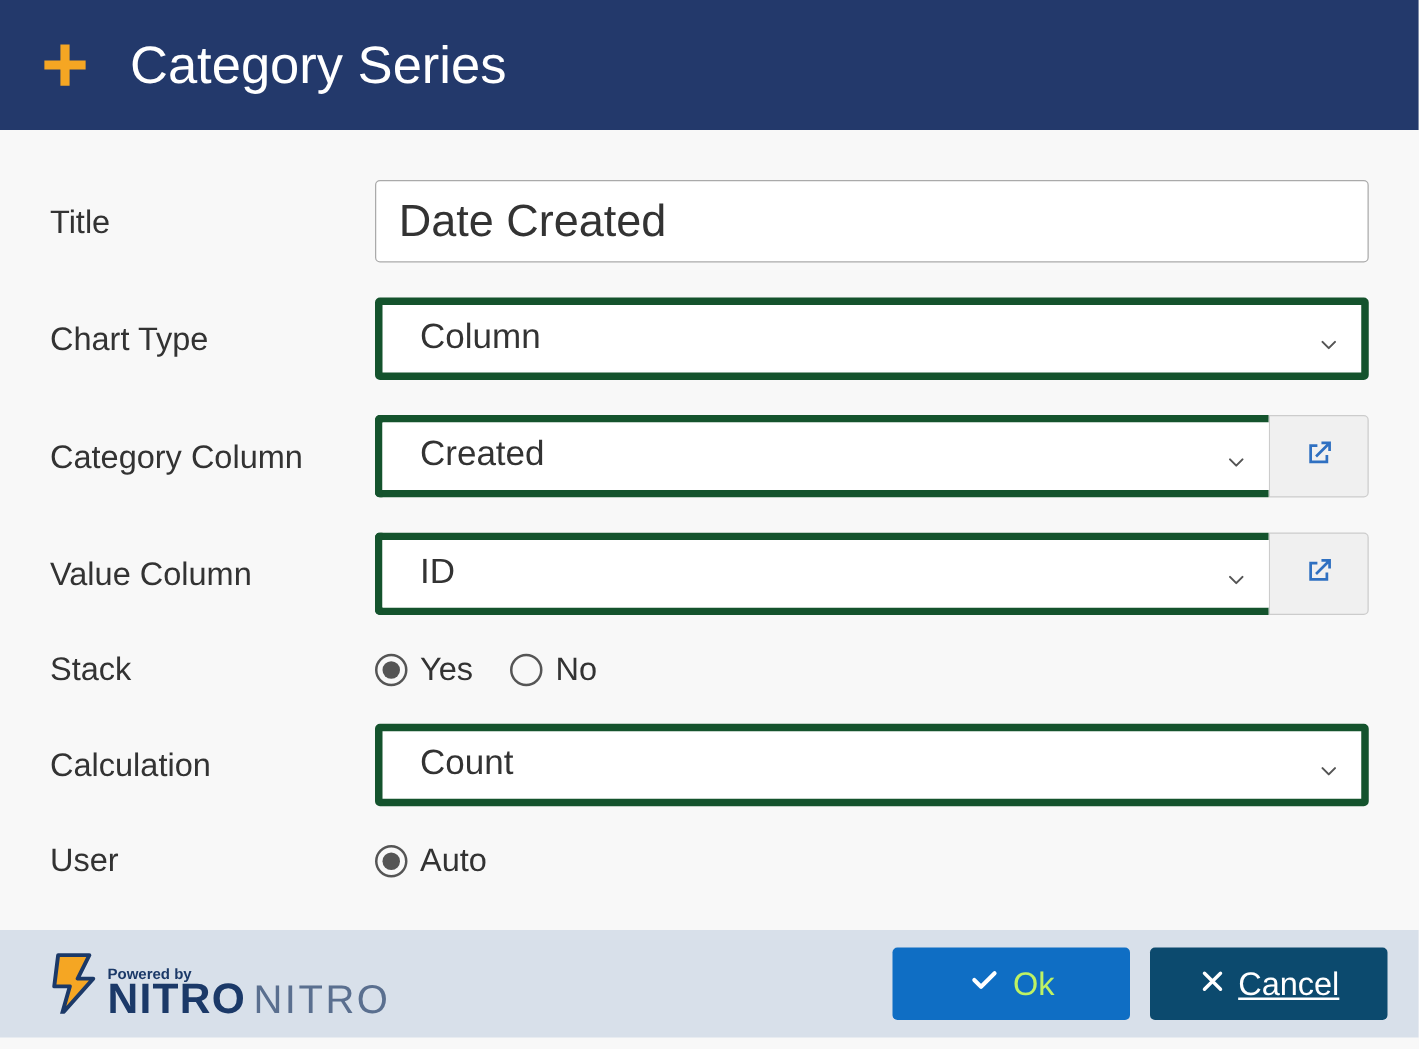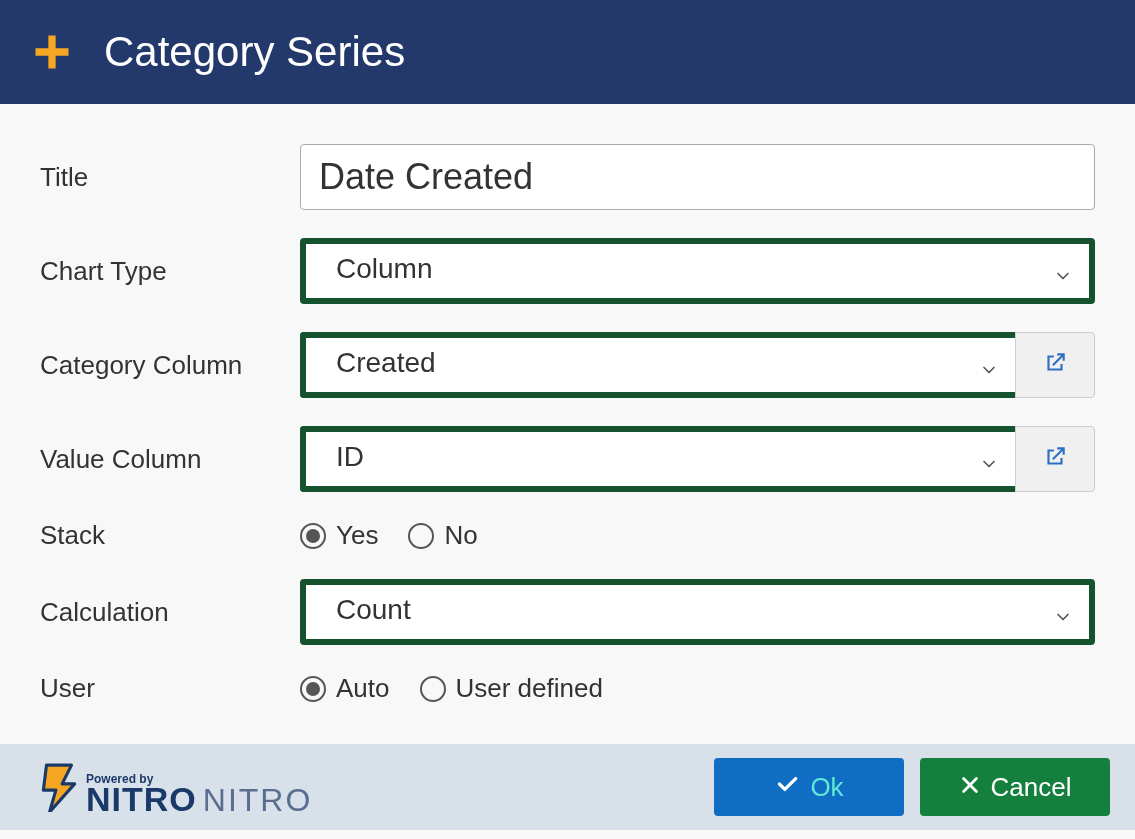--- a/index.html
+++ b/index.html
@@ -190,25 +190,26 @@
       height: 58px;
       padding: 0 30px;
       border: none;
       border-radius: 4px;
       font-size: 26px;
       cursor: pointer;
       min-width: 190px;
     }
     .btn-ok {
       background: #0f6ec4;
-      color: #5eead4;
+      color: #bef264;
     }
     .btn-cancel {
-      background: #15803d;
+      background: #0c4a6e;
       color: #fff;
+      text-decoration: underline;
     }
   </style>
 </head>
 <body>
 
 <div class="header">
   <div class="header-plus">
     <svg viewBox="0 0 24 24" width="44" height="44">
       <path d="M10 3h4v7h7v4h-7v7h-4v-7H3v-4h7V3z" fill="#f5a623"></path>
     </svg>
@@ -315,24 +316,20 @@
     </div>
   </div>
 
   <div class="form-row" style="margin-bottom:10px;">
     <div class="form-label">User</div>
     <div class="form-control-wrapper">
       <div class="radio-group">
         <div class="radio-option">
           <div class="radio-circle selected"></div>
           <span class="radio-label">Auto</span>
-        </div>
-        <div class="radio-option">
-          <div class="radio-circle"></div>
-          <span class="radio-label">User defined</span>
         </div>
       </div>
     </div>
   </div>
 
 </div>
 
 <div class="footer">
   <div class="footer-left">
     <div class="nitro-logo">

